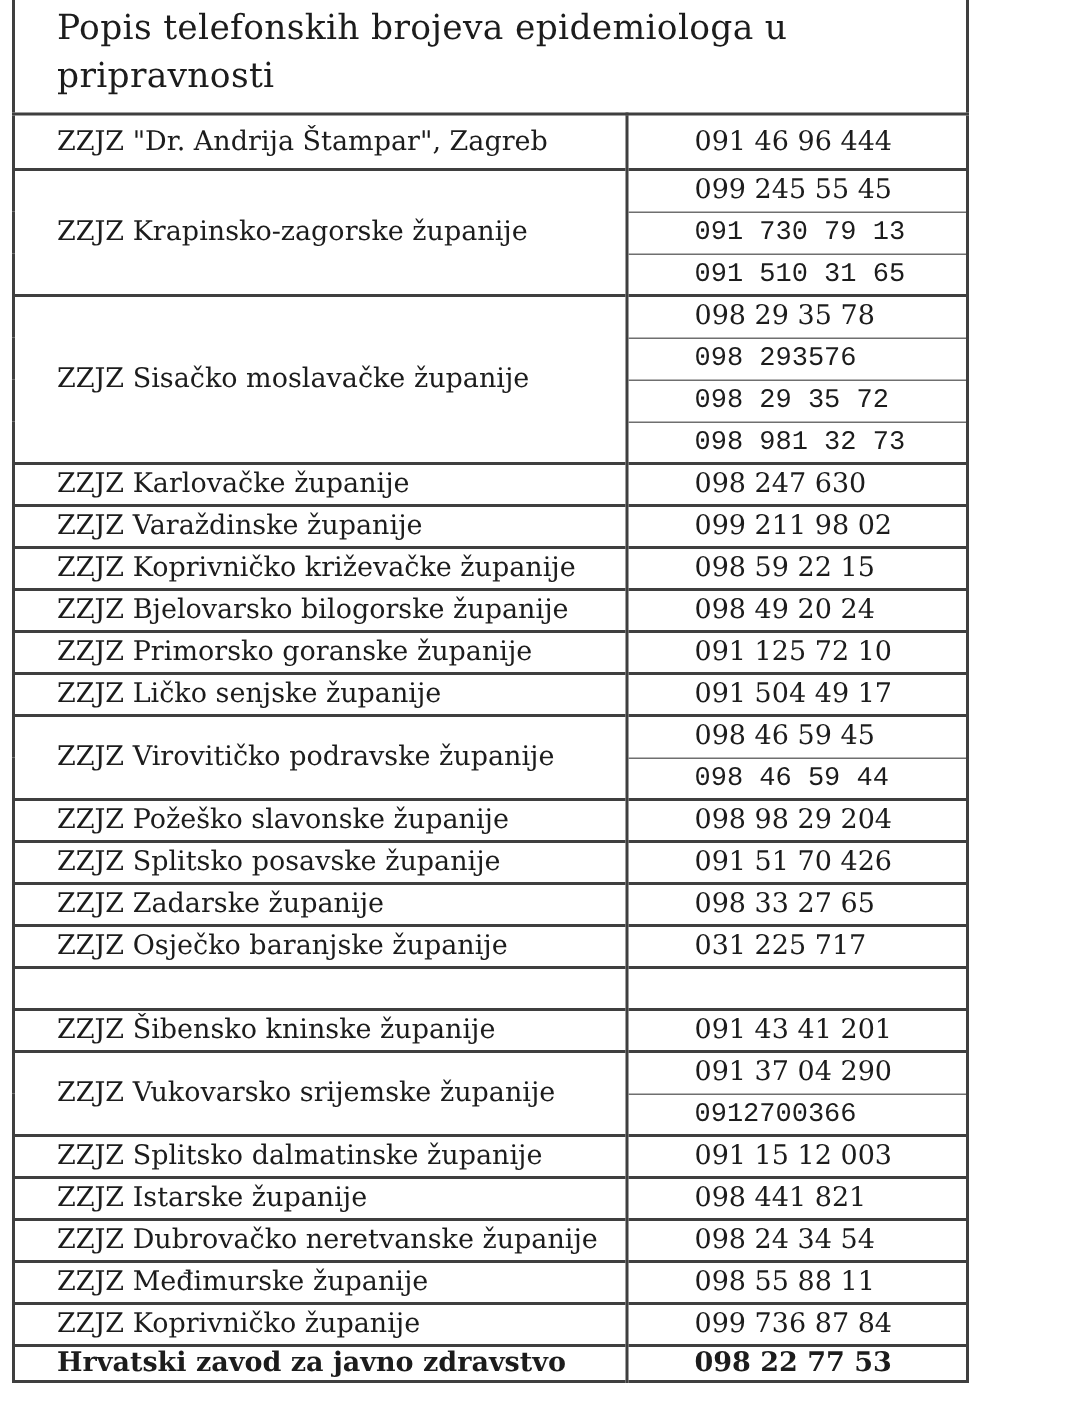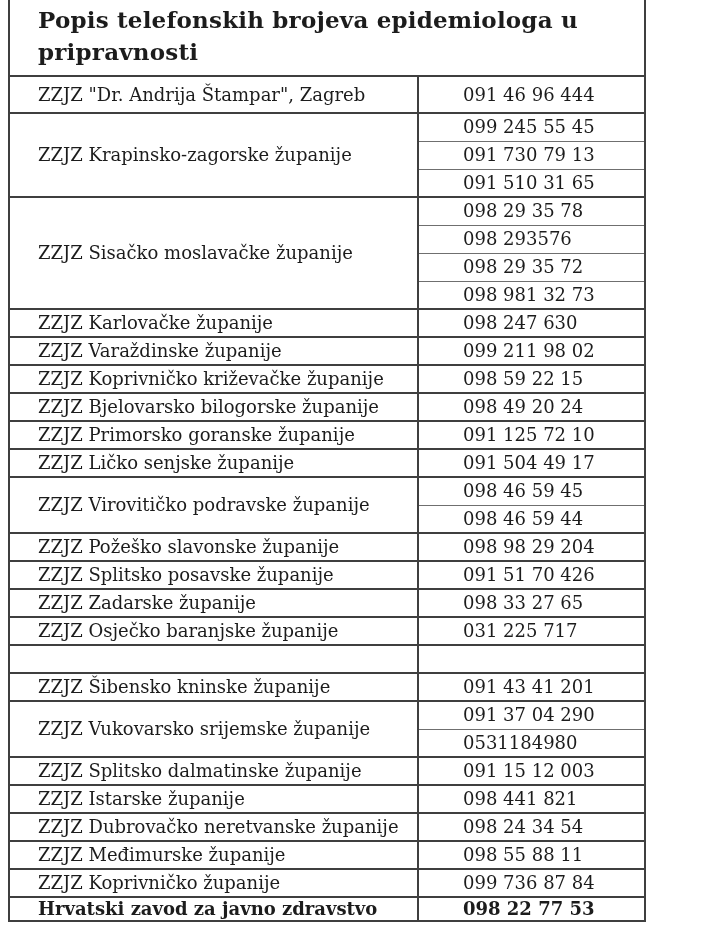--- a/index.html
+++ b/index.html
@@ -35,21 +35,21 @@
     border-top: none;
   }
   col.name-col  { width: 409px; }
   col.phone-col { width: 227px; }
   th.title-cell {
     height: 73px;
     text-align: left;
     vertical-align: middle;
     padding: 4px 10px 8px 28px;
     border-bottom: 2px solid var(--border-strong);
-    font-weight: bold;
+    font-weight: normal;
     font-size: 23px;
   }
   .title-text {
     display: inline-block;
     max-width: 548px;
     line-height: 1.38;
     letter-spacing: 0.2px;
   }
   td {
     padding: 0;
@@ -63,21 +63,21 @@
   td.name {
     padding-left: 28px;
     padding-right: 6px;
   }
   td.phone {
     padding-left: 44px;
     padding-right: 4px;
     border-left: 2px solid var(--border-strong);
   }
   tr.group-start td { border-top: 2px solid var(--border-strong); }
-  tr.cont td        { border-top: 1px solid var(--border-light); }
+  tr.cont td        { border-top: 1px solid var(--border-light); font-family: Liberation Mono, monospace; }
   td.bold { font-weight: bold; }
 </style>
 </head>
 <body>
 
 <div class="page">
   <table class="directory">
     <colgroup>
       <col class="name-col">
       <col class="phone-col">
@@ -170,21 +170,21 @@
         </tr>
         <tr class="group-start">
           <td class="name" rowspan="1">ZZJZ Šibensko kninske županije</td>
           <td class="phone">091 43 41 201</td>
         </tr>
         <tr class="group-start">
           <td class="name" rowspan="2">ZZJZ Vukovarsko srijemske županije</td>
           <td class="phone">091 37 04 290</td>
         </tr>
         <tr class="cont">
-          <td class="phone">0531184980</td>
+          <td class="phone">0912700366</td>
         </tr>
         <tr class="group-start">
           <td class="name" rowspan="1">ZZJZ Splitsko dalmatinske županije</td>
           <td class="phone">091 15 12 003</td>
         </tr>
         <tr class="group-start">
           <td class="name" rowspan="1">ZZJZ Istarske županije</td>
           <td class="phone">098 441 821</td>
         </tr>
         <tr class="group-start">

